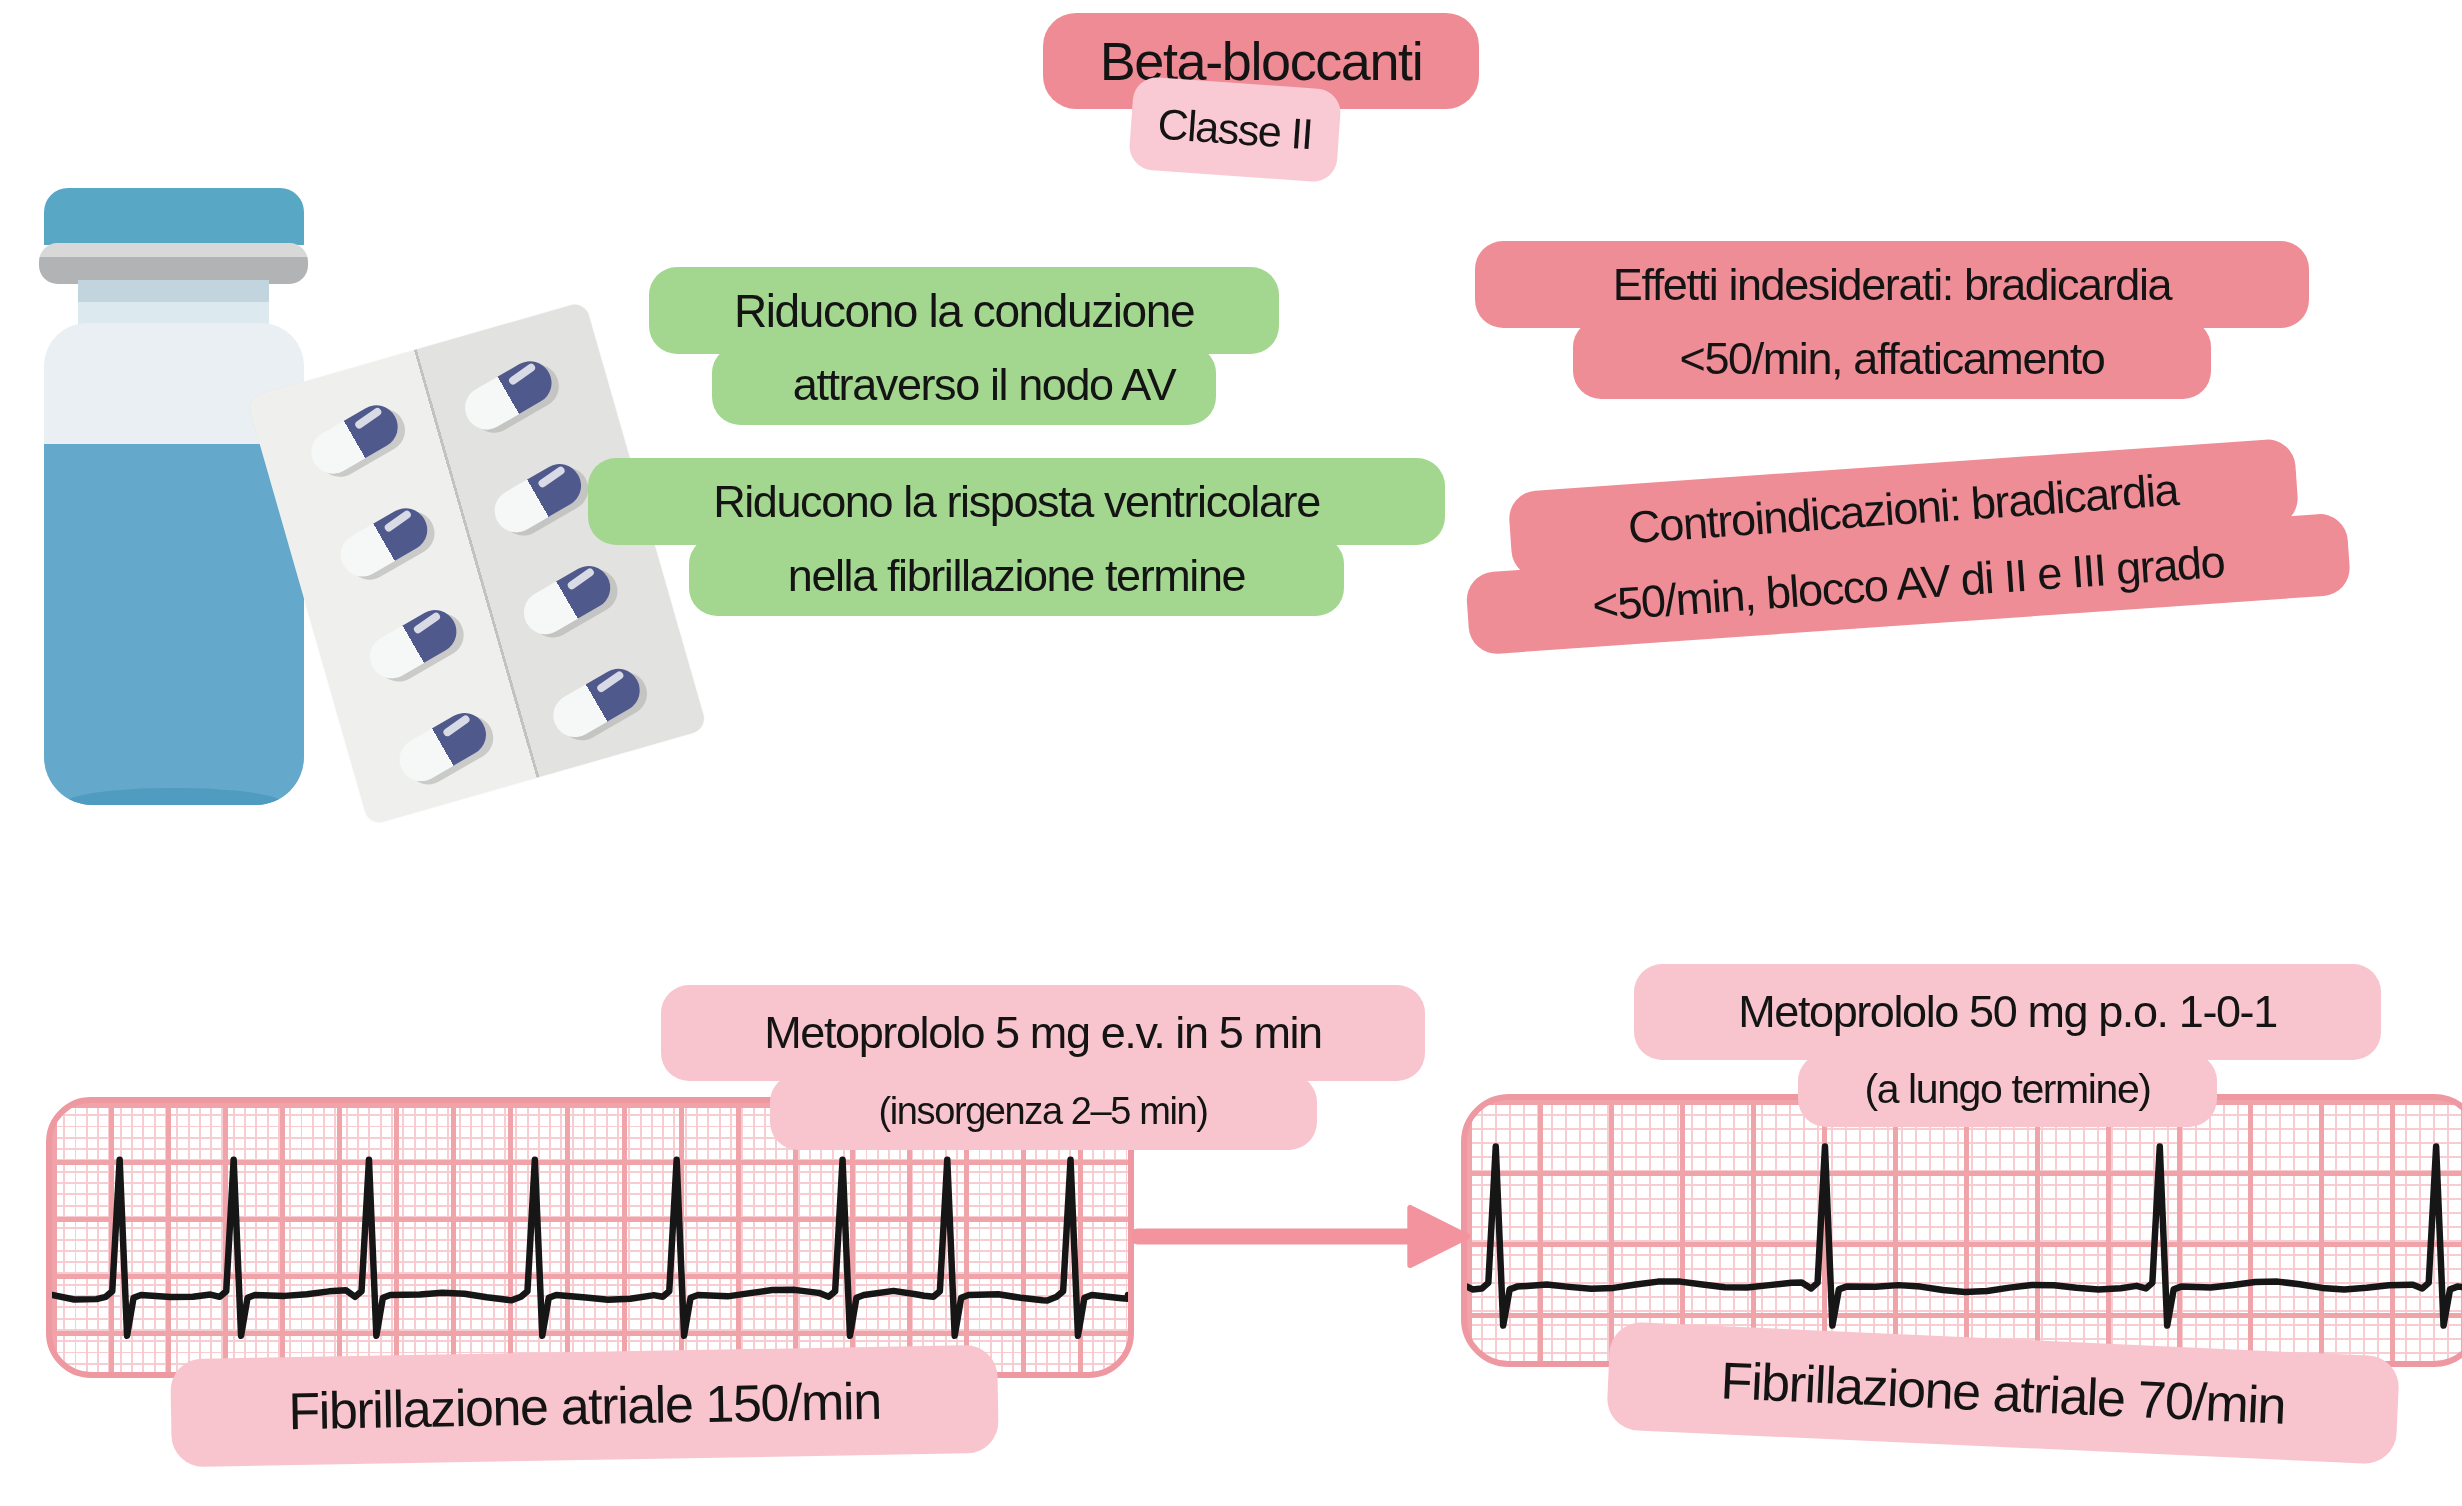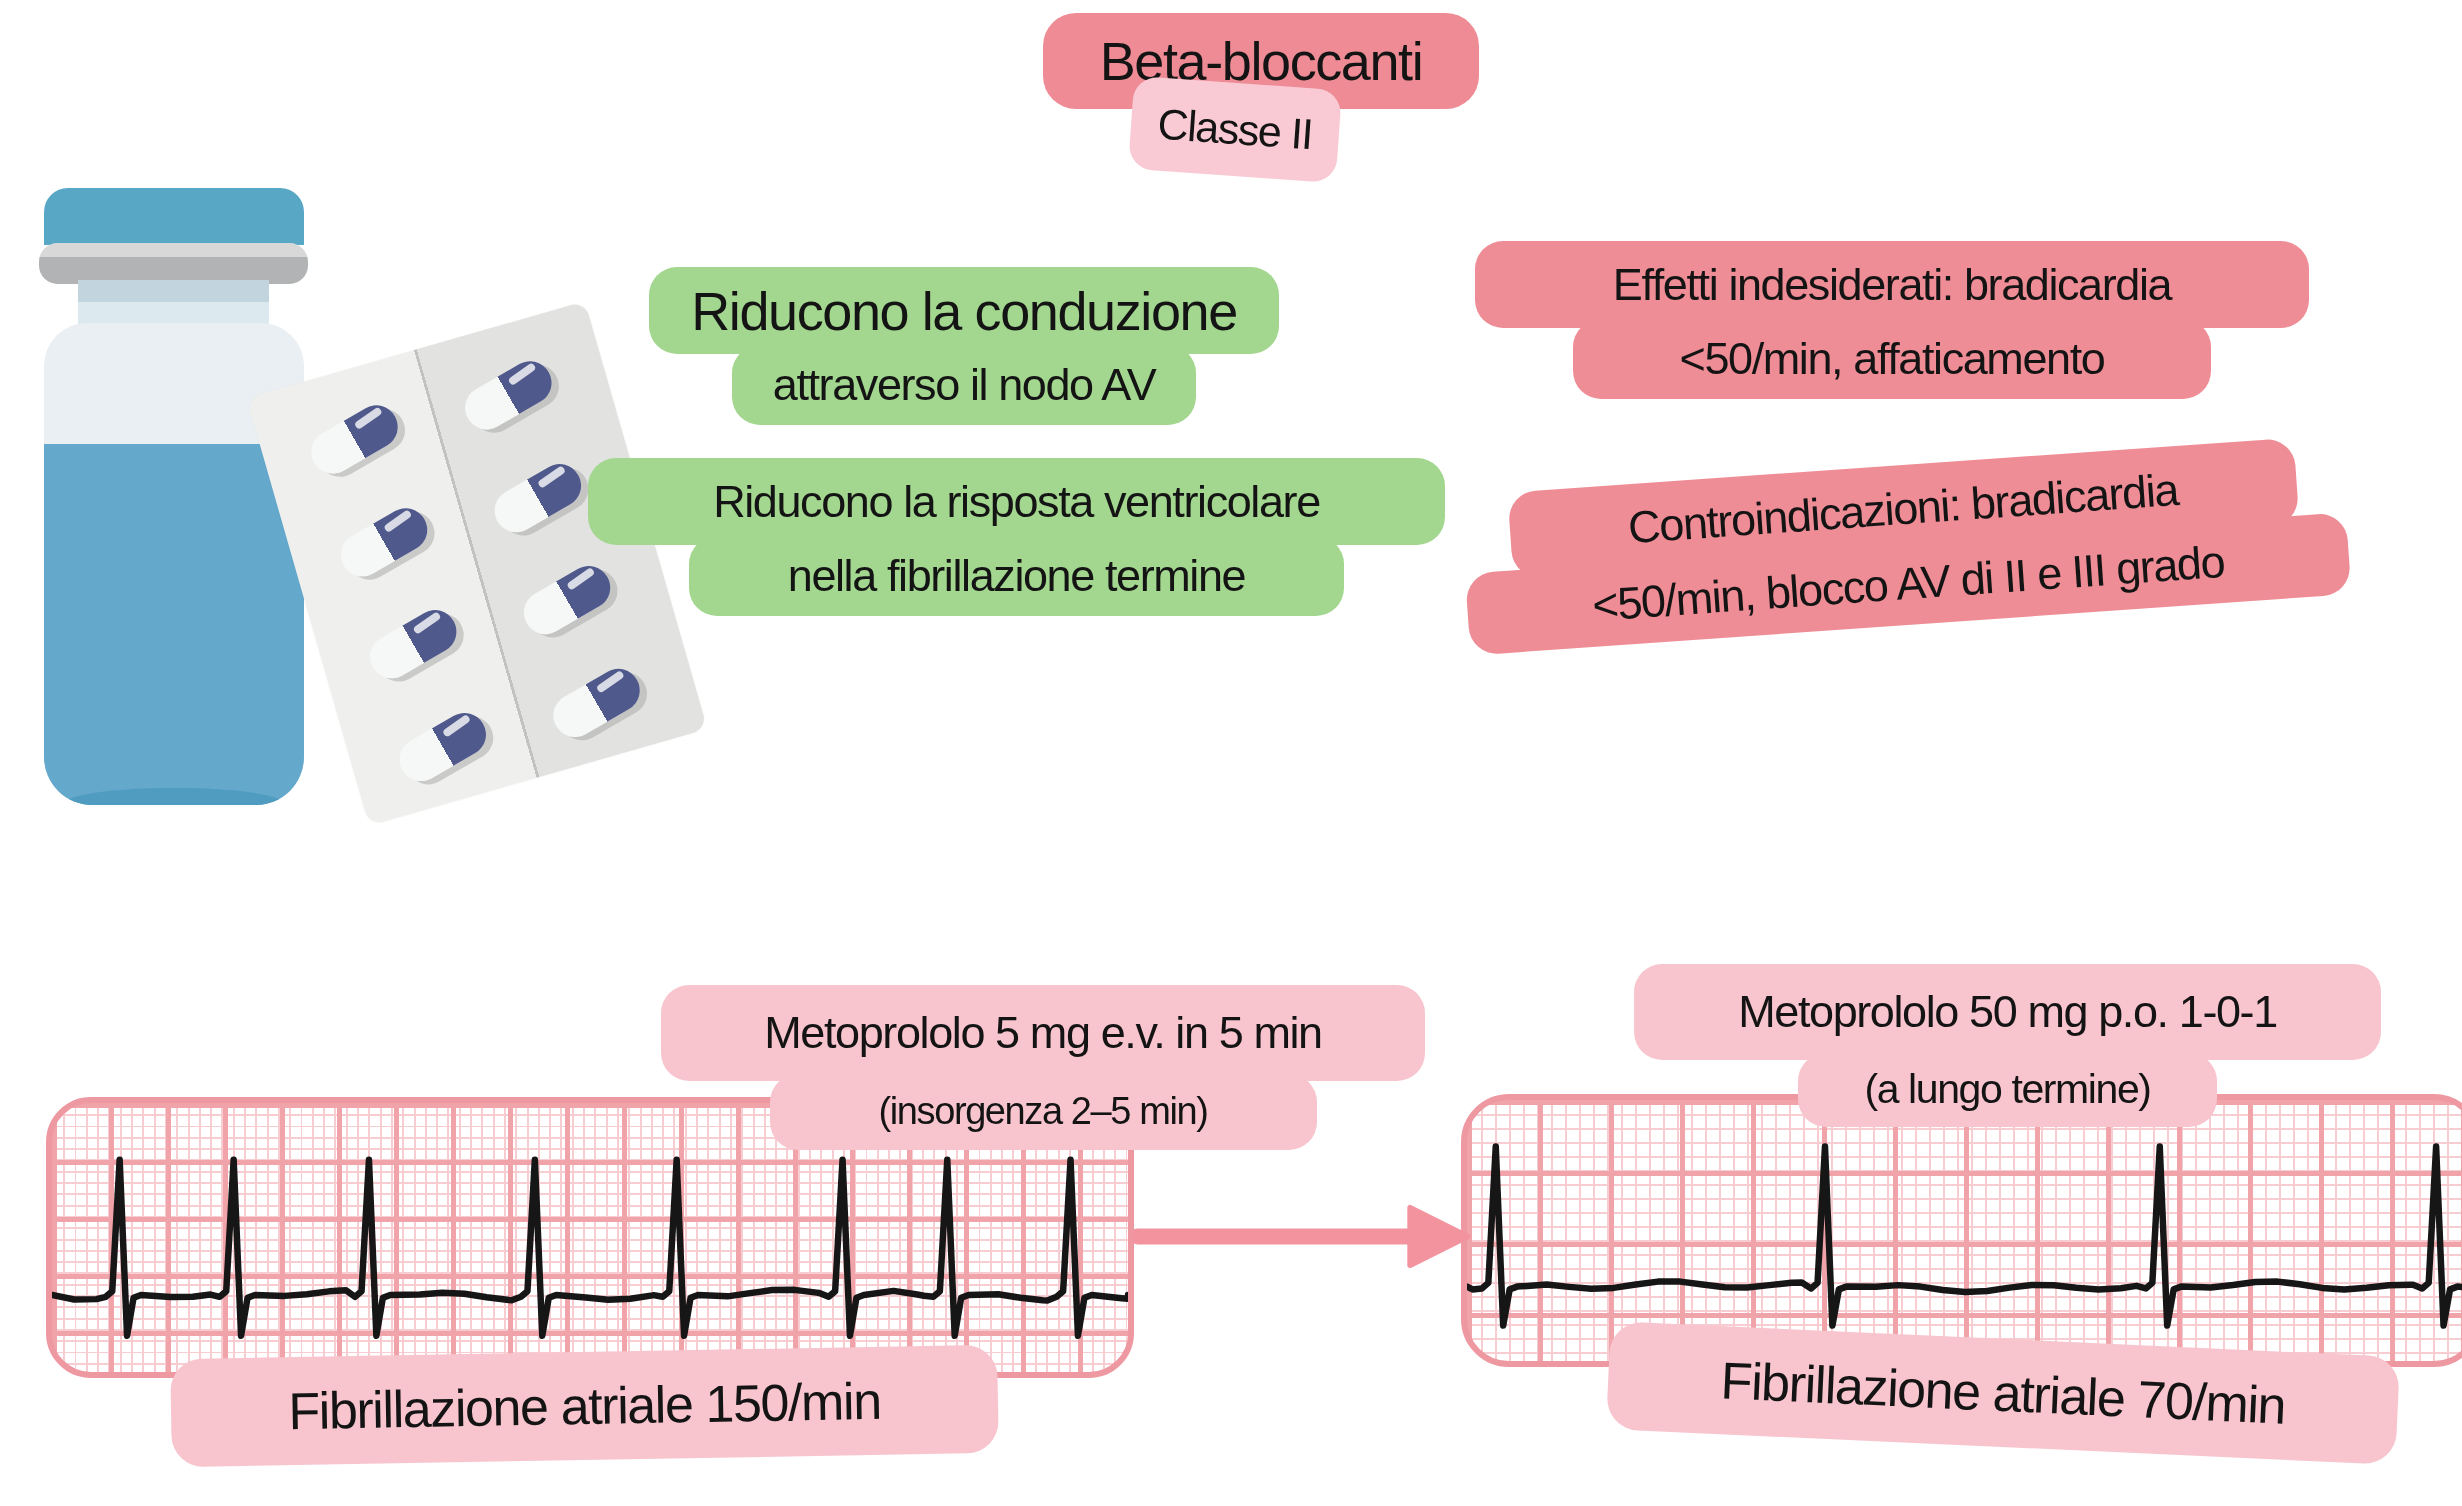--- a/index.html
+++ b/index.html
@@ -13,22 +13,22 @@
     border-radius:28px;white-space:nowrap;letter-spacing:-1.4px;color:#141414;
   }
   .stack{position:absolute;display:flex;flex-direction:column;align-items:center;}
   .stack .blob{flex:none;}
   
   #title-box{left:1011px;top:13px;width:436px;height:96px;border-radius:33px;background:#ee8b95;font-size:54px;}
   #classe-box{left:1099px;top:83px;width:208px;height:93px;border-radius:24px;background:#f9cad4;font-size:43px;transform:rotate(4deg);}
   
   .green{background:#a3d78f;}
   #gb1{left:617px;top:267px;width:630px;}
-  #gb1 .l1{width:630px;height:87px;font-size:54px;text-align:center;}
-  #gb1 .l2{width:464px;height:80px;font-size:45px;margin-top:-9.3px;}
+  #gb1 .l1{width:630px;height:87px;font-size:46px;text-align:center;}
+  #gb1 .l2{width:464px;height:80px;font-size:45px;margin-top:-9.3px;padding-left:40px;}
   #gb2{left:556px;top:458px;width:857px;}
   #gb2 .l1{width:857px;height:87px;font-size:45px;}
   #gb2 .l2{width:655px;height:80px;font-size:45px;margin-top:-9.3px;}
   
   .red{background:#ef8d96;}
   #rb1{left:1443px;top:241px;width:834px;align-items:center;}
   #rb1 .l1{width:834px;height:87px;font-size:45px;}
   #rb1 .l2{width:638px;height:80px;font-size:45px;margin-top:-9.3px;}
   #rb2{left:1432px;top:465px;width:883px;transform:rotate(-4deg);}
   #rb2 .l1{width:788px;height:87px;font-size:45px;}

